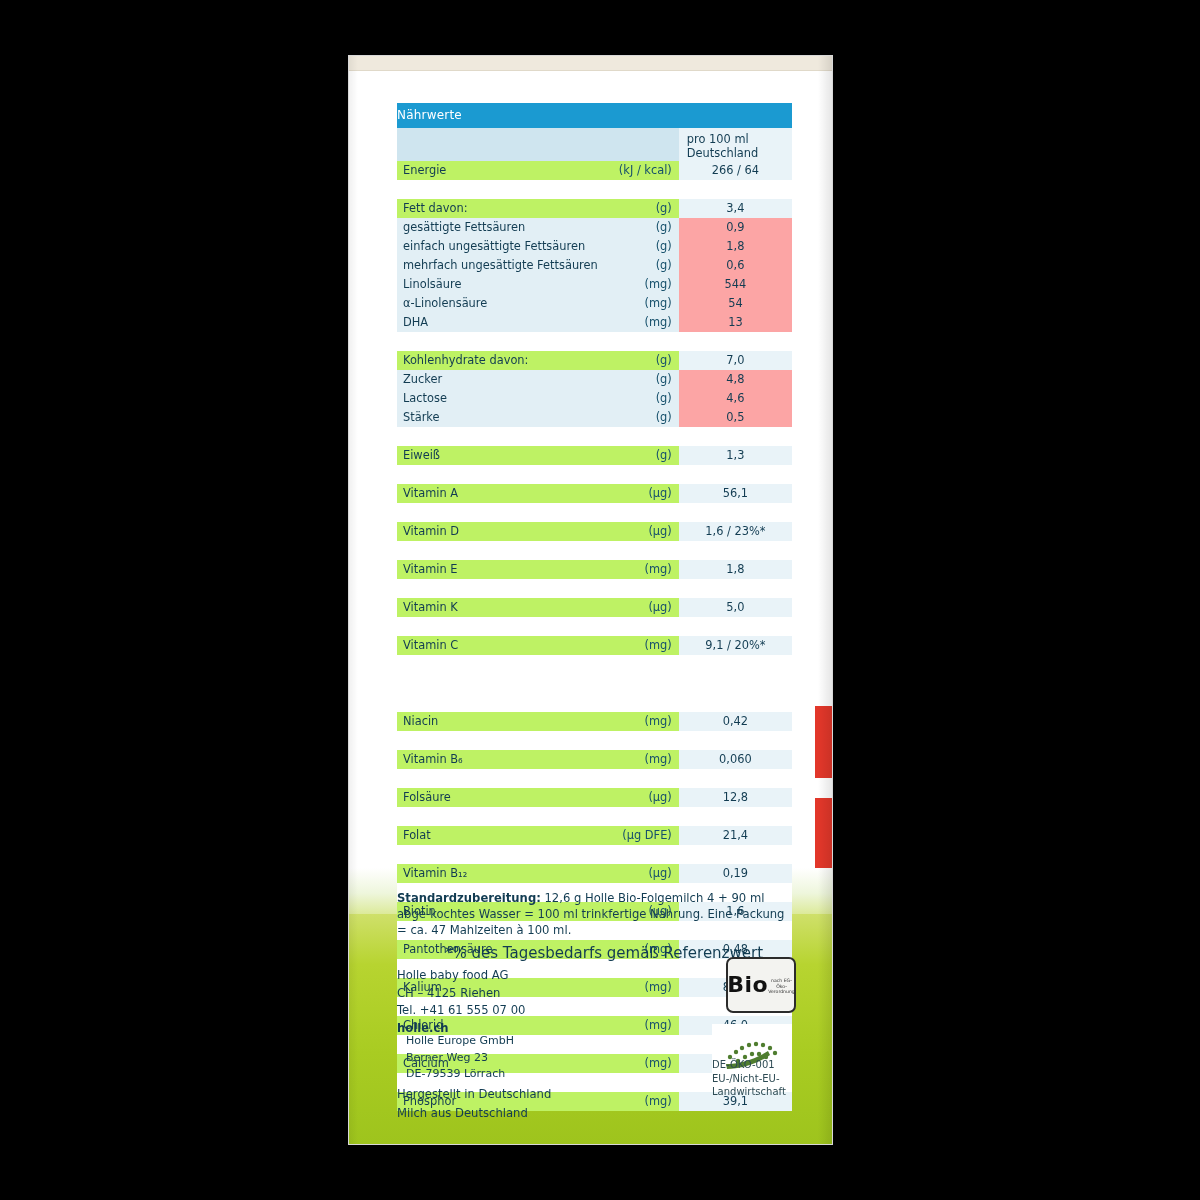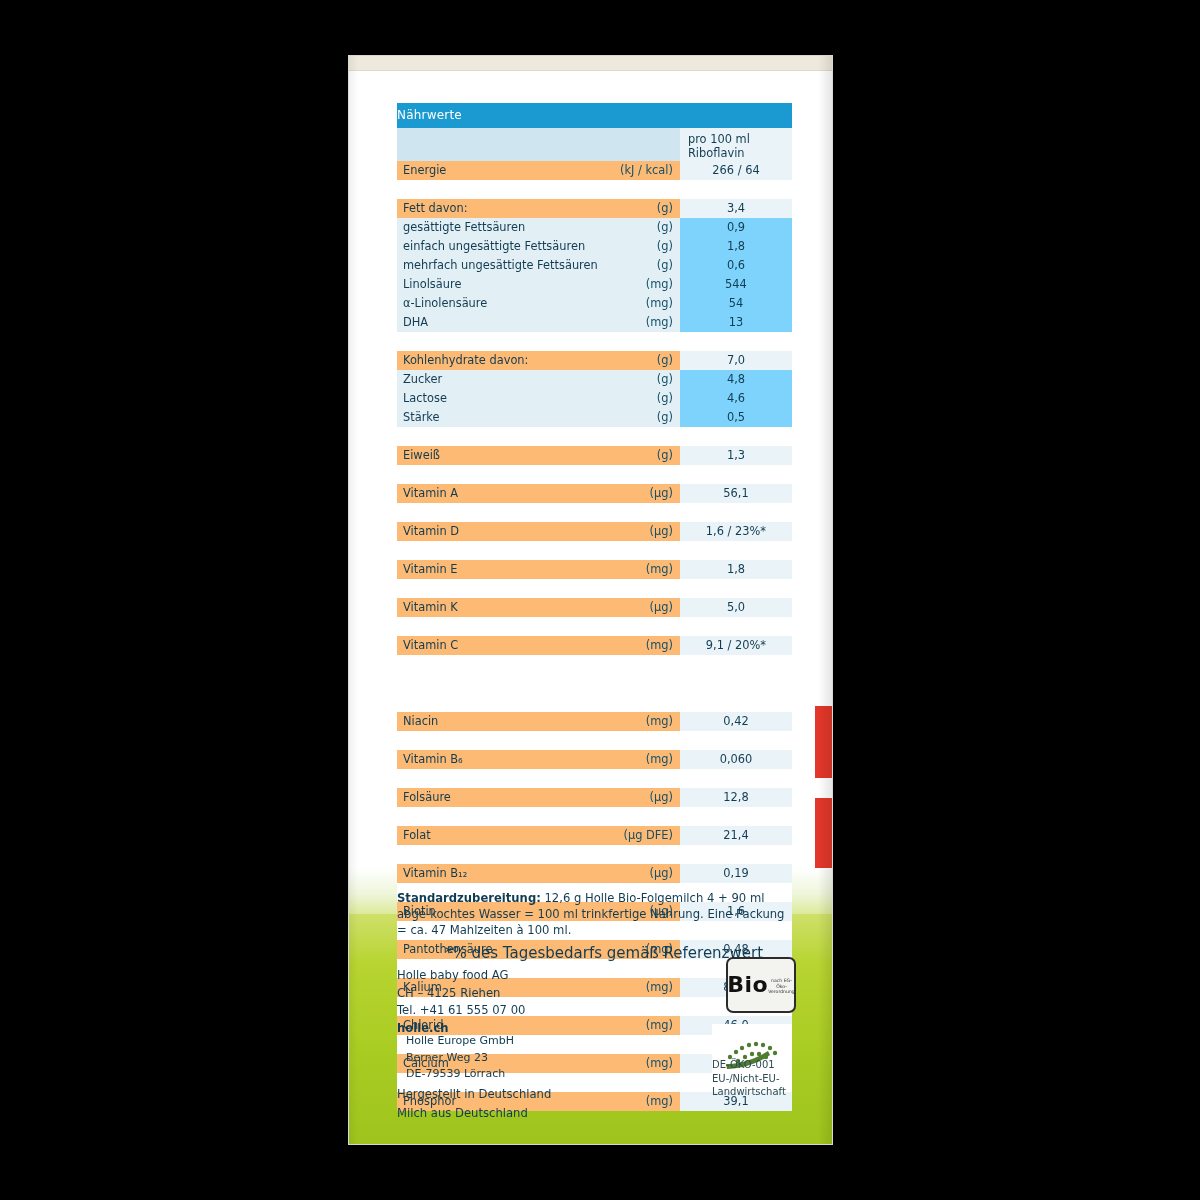--- a/index.html
+++ b/index.html
@@ -104,24 +104,24 @@
     color: #123c52;
   }
   table.ntab td {
     padding: 0;
     height: 19px;
     vertical-align: middle;
   }
   .c-name { width: 224px; padding-left: 6px !important; }
   .c-unit { width: 62px; text-align: right; padding-right: 7px !important; color: #16506b; }
   .c-val  { width: 109px; text-align: center; }
-  .rowA .c-name, .rowA .c-unit { background: #fdba74; }
+  .rowA .c-name, .rowA .c-unit { background: #bef264; }
   .rowB .c-name, .rowB .c-unit { background: #e2eff5; }
   .rowA .c-val { background: #e9f3f8; }
-  .rowB .c-val { background: #7dd3fc; }
+  .rowB .c-val { background: #fca5a5; }
   .hdr td { background: #cfe5ef; height: 40px; vertical-align: top; }
   .hdr .c-val {
     background: #e9f3f8;
     text-align: left;
     padding: 4px 0 0 8px !important;
     line-height: 1.25;
     font-size: 11.4px;
   }
   .indent { padding-left: 18px; }
   .sep td { height: 4px; background: #ffffff; padding: 0; }
@@ -237,21 +237,21 @@
 
     <div class="nutri">
       <div class="nutri-title">Nährwerte</div>
       <table class="ntab">
         <tbody>
           <tr class="hdr">
             <td class="c-name"></td>
             <td class="c-unit"></td>
             <td class="c-val">
               <div>pro 100 ml</div>
-              <div>Riboflavin</div>
+              <div>Deutschland</div>
             </td>
           </tr>
         <tr class="rowA">
               <td class="c-name">Energie</td>
               <td class="c-unit">(kJ / kcal)</td>
               <td class="c-val">266 / 64</td>
             </tr>
             <tr class="sep">
               <td colspan="3"></td>
             </tr>

